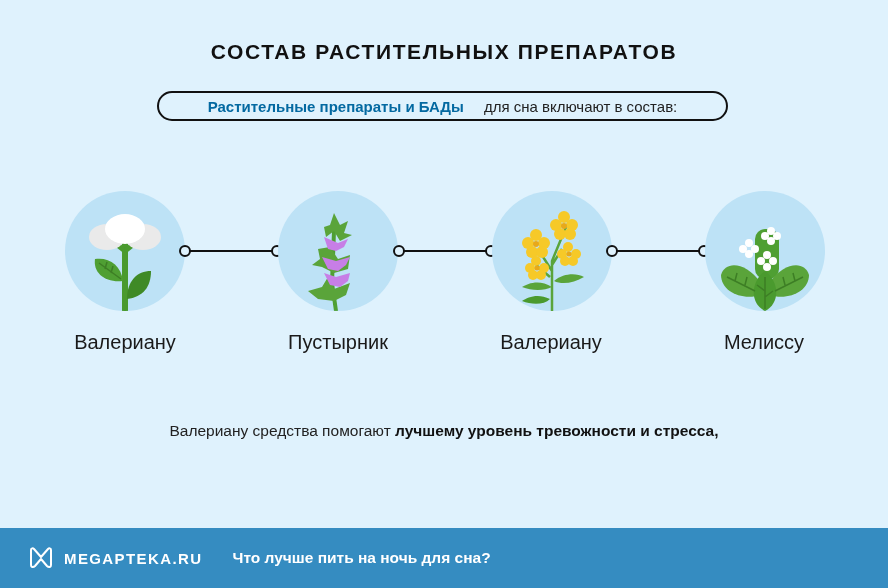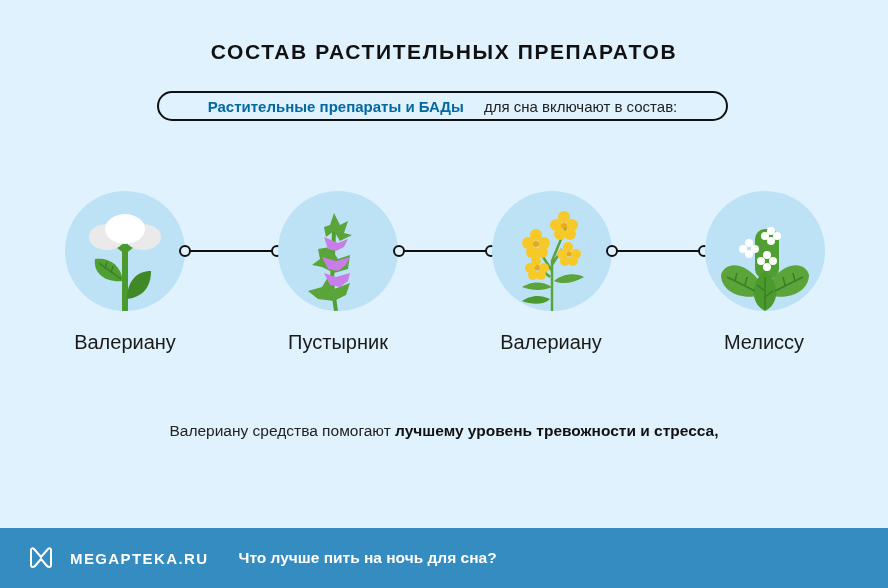--- a/index.html
+++ b/index.html
@@ -40,21 +40,21 @@
     position:absolute; left:0; right:0; top:420px; text-align:center;
     font-size:15.5px; line-height:21px; color:#222;
   }
   .desc b { color:#111; }
   .footer {
     position:absolute; left:0; right:0; top:528px; height:60px;
     background:#358cc1; display:flex; align-items:center;
   }
   .logo-icon { margin-left:28px; width:26px; height:22px; }
   .logo-text {
-    margin-left:16px; color:#fff; font-weight:bold; font-size:15px; letter-spacing:1.4px;
+    margin-left:10px; color:#fff; font-weight:bold; font-size:15px; letter-spacing:1.4px;
   }
   .footer-q {
     margin-left:30px; color:#fff; font-weight:bold; font-size:15.5px;
   }
 </style>
 </head>
 <body>
 
 <div class="title">СОСТАВ РАСТИТЕЛЬНЫХ ПРЕПАРАТОВ</div>
 

